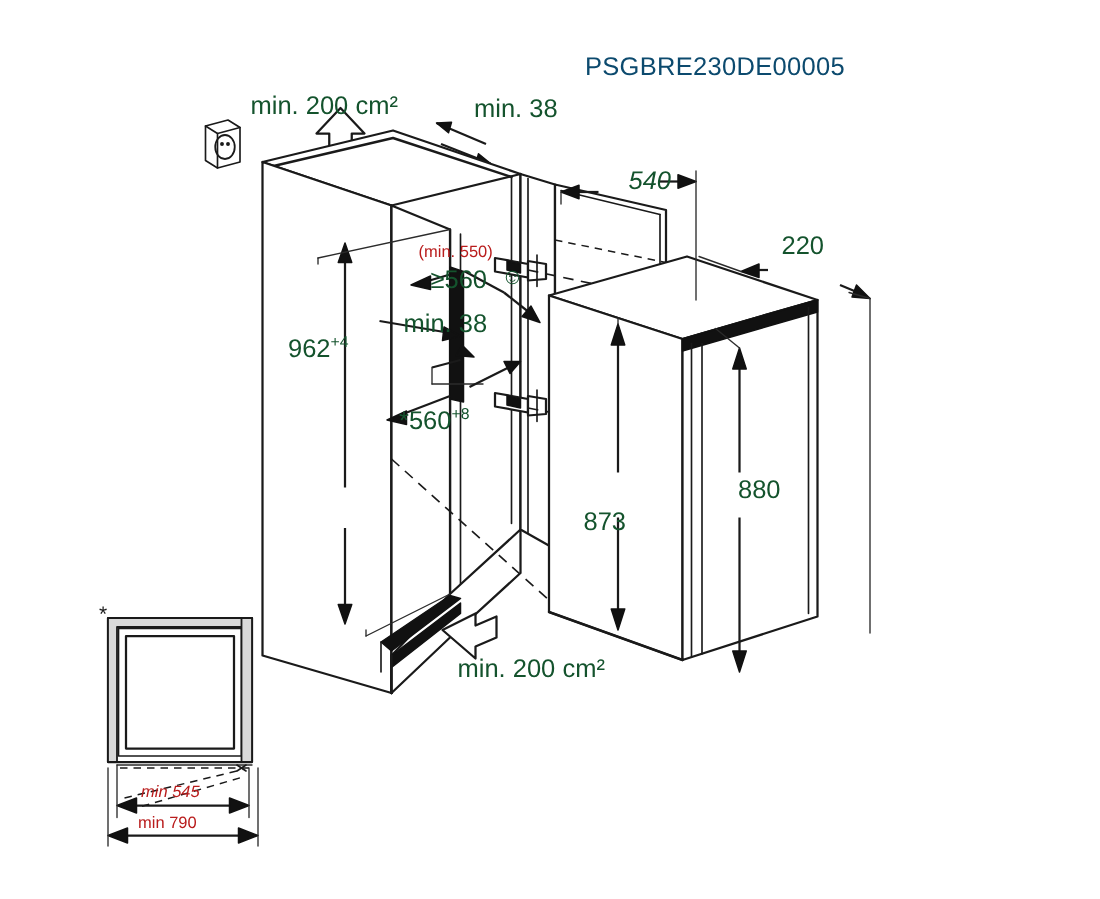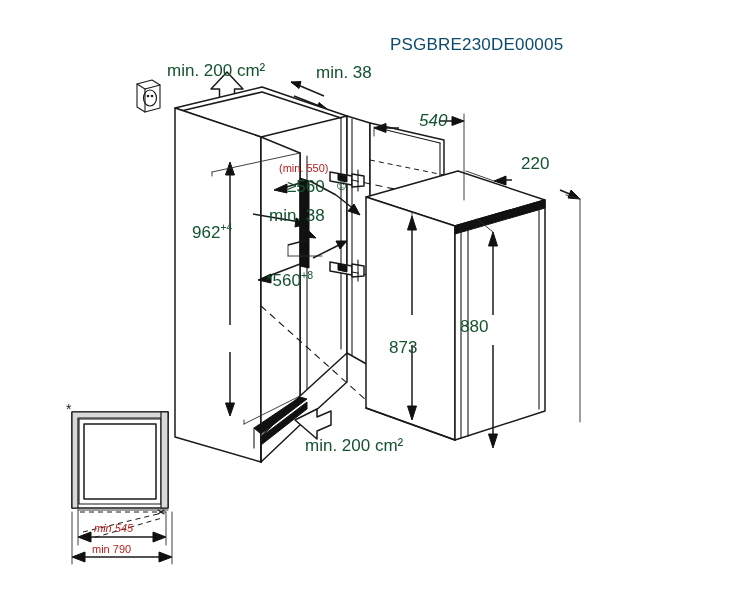--- a/index.html
+++ b/index.html
@@ -356,21 +356,21 @@
   <div class="txt" style="left:266px; top:252px;margin-top:20px;">
     <span>*560</span><sup>+8</sup>
   </div>
 
   <div class="txt" style="left:419px; top:112px;font-style:italic;">540</div>
 
   <div class="txt" style="left:521px; top:155px;">220</div>
 
   <div class="txt" style="left:389px; top:323px;margin-top:16px;">873</div>
 
-  <div class="txt" style="left:460px; top:318px;">880</div>
+  <div class="txt" style="left:492px; top:318px;">880</div>
 
   <div class="txt" style="left:305px; top:437px;">min. 200 cm²</div>
 
   <div class="txt-sm" style="left:94px; top:523px;font-style:italic;">min 545</div>
 
   <div class="txt-sm" style="left:92px; top:544px;">min 790</div>
 
 </div>
 
 </body></html>

